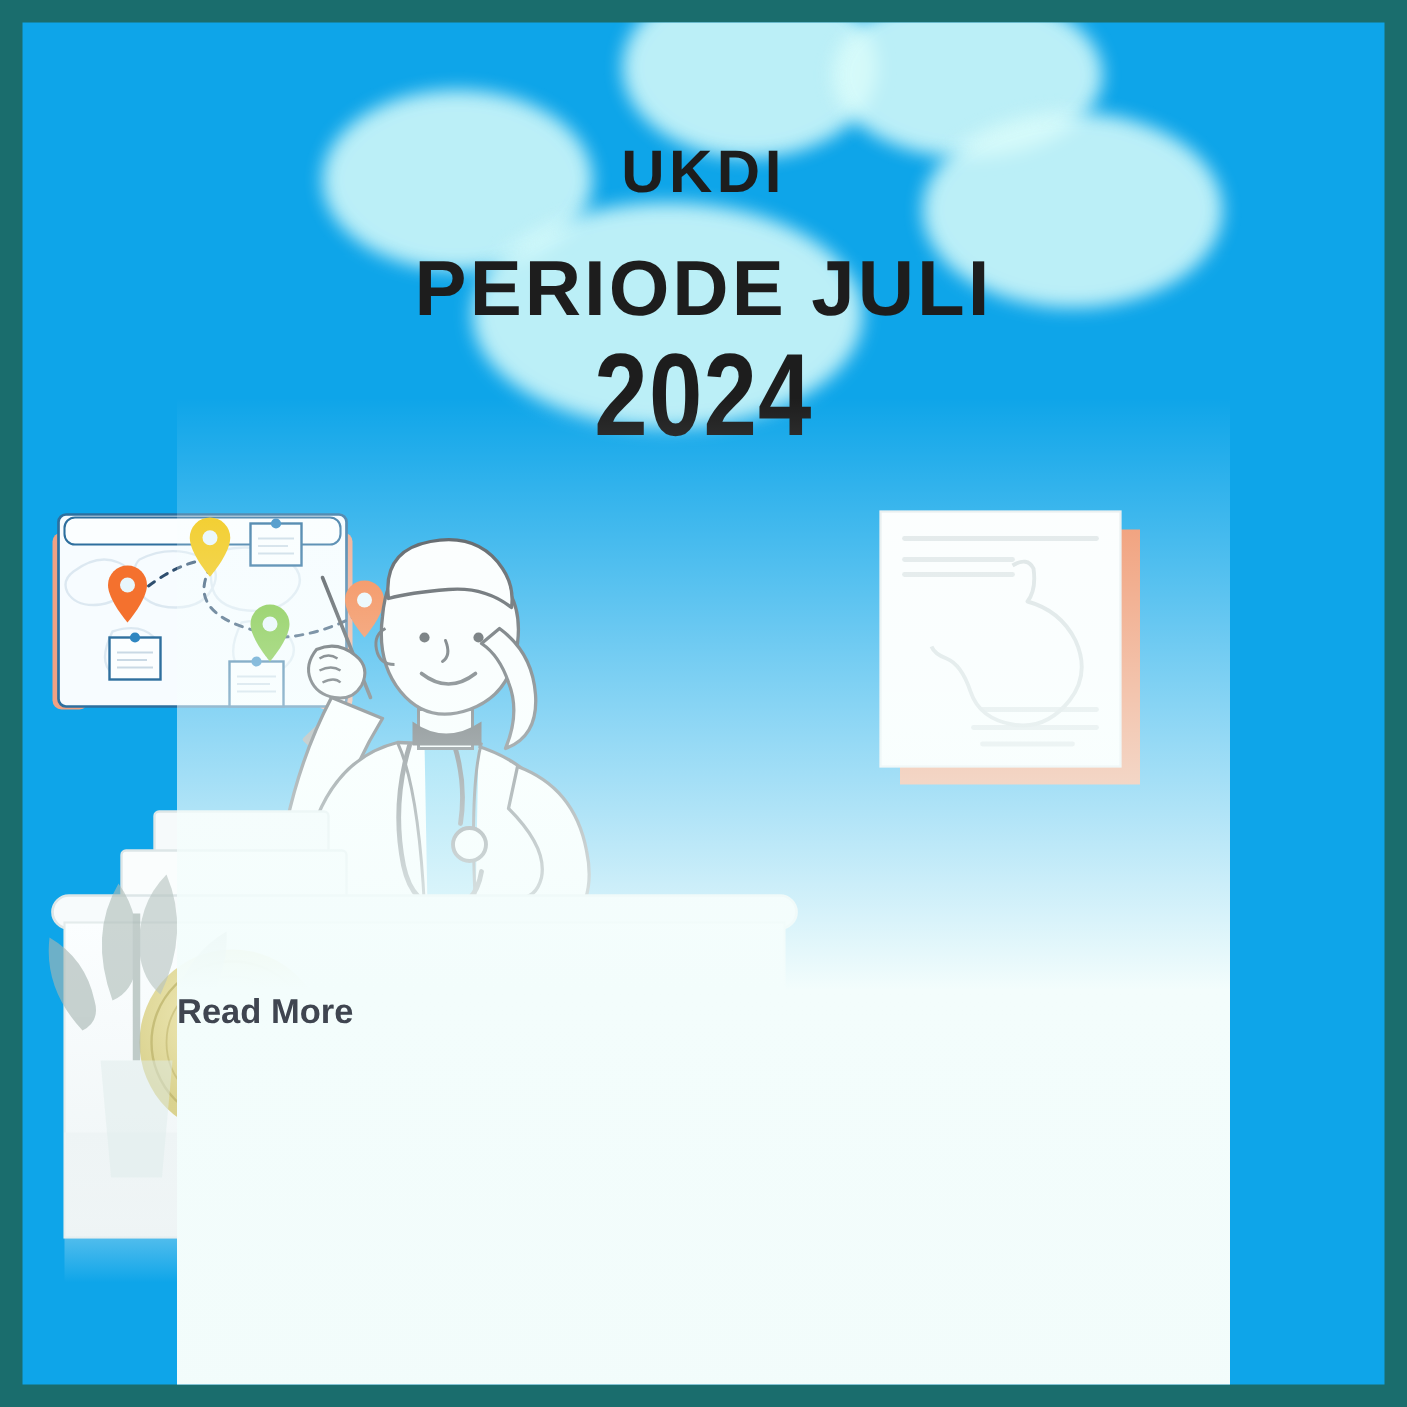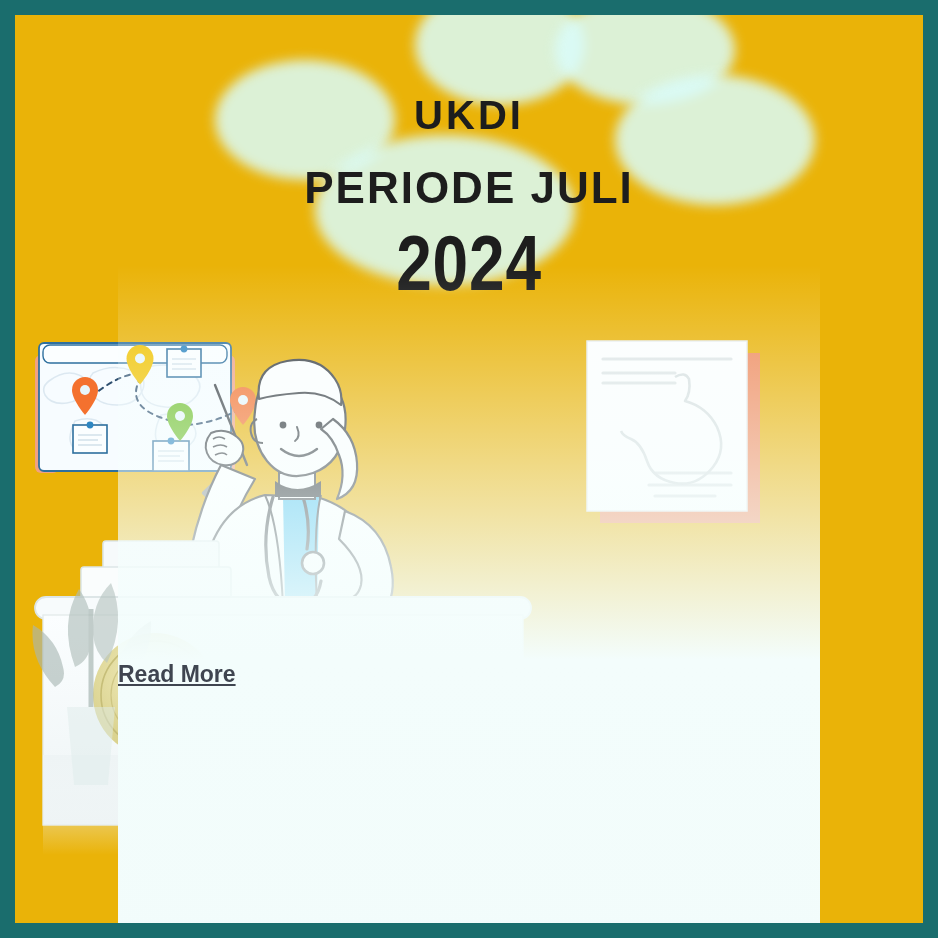--- a/index.html
+++ b/index.html
@@ -3,52 +3,52 @@
 <meta charset="utf-8">
 <style>
   html,body{margin:0;padding:0;}
   body{
     width:938px;height:938px;overflow:hidden;
     font-family:"Liberation Sans",sans-serif;
     background:#cdfaf7;
   }
   #frame{
     position:relative;width:938px;height:938px;box-sizing:border-box;
-    border:15px solid #1a6d6d;background:#eab308;overflow:hidden;
+    border:15px solid #1a6d6d;background:#0ea5e9;overflow:hidden;
   }
   #stage{position:absolute;inset:0;overflow:hidden;}
 
   
   .blob{position:absolute;background:#dafcfa;border-radius:50%;filter:blur(6px);opacity:.85;}
 
   
   .hdr{position:absolute;left:0;right:0;text-align:center;color:#1d1d1d;
        font-weight:bold;letter-spacing:2px;white-space:nowrap;}
   #hdr1{top:78px;font-size:40px;letter-spacing:3px;}
-  #hdr2{top:148px;font-size:44px;letter-spacing:2px;}
+  #hdr2{top:148px;font-size:52px;letter-spacing:2px;}
   #hdr3{top:203px;font-size:78px;font-weight:bold;letter-spacing:1px;
         font-family:"Liberation Sans Narrow","Liberation Sans",sans-serif;
         transform:scaleX(.82);}
 
   
   #prev{position:absolute;left:178px;top:455px;width:46px;height:46px;cursor:pointer;}
 
   
   #illus{position:absolute;left:0;top:300px;width:908px;height:560px;}
 
   
   #card{position:absolute;left:103px;top:250px;width:702px;bottom:-60px;
         background:linear-gradient(180deg,rgba(247,255,254,.0) 0%,
                    rgba(246,255,254,.55) 30%, #f3fdfc 55%, #f2fcfb 100%);
         pointer-events:none;}
   #card-text{position:absolute;left:103px;top:620px;width:700px;pointer-events:auto;}
   .headline{font-size:48px;line-height:1.28;font-weight:bold;color:#3f4550;
             margin:0;letter-spacing:-.3px;}
   #readmore{margin-top:26px;font-size:23px;font-weight:bold;color:#3f4550;
-            cursor:pointer;display:inline-block;text-decoration:underline;}
+            cursor:pointer;display:inline-block;}
 </style>
 </head>
 <body>
 
 <div id="frame">
   <div id="stage">
 
     <div class="blob" style="left:400px;top:-30px;width:170px;height:120px;"></div>
     <div class="blob" style="left:540px;top:-20px;width:180px;height:110px;"></div>
     <div class="blob" style="left:200px;top:45px;width:180px;height:120px;"></div>

